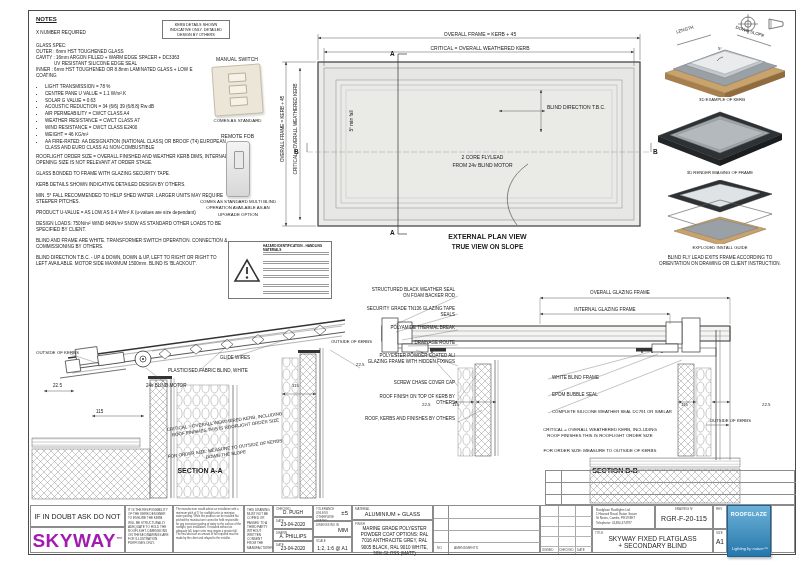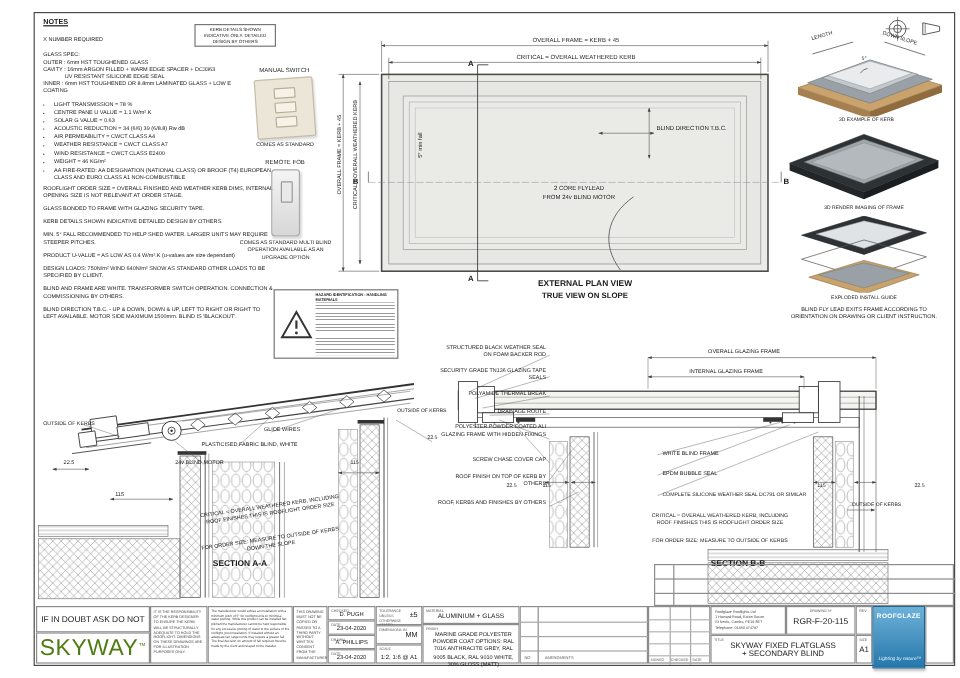--- a/index.html
+++ b/index.html
@@ -12,21 +12,21 @@
   .rt{text-align:right;}
   .wr{white-space:normal;}
   .bold{font-weight:bold;}
   .box{position:absolute;border:0.8px solid #777;background:#fff;box-sizing:border-box;}
   .rot90{transform:rotate(-90deg);transform-origin:center;}
   .micro{font-size:3.1px;line-height:1.35;color:#444;white-space:normal;}
   .cell{position:absolute;border:0.6px solid #8c8c8c;box-sizing:border-box;background:#fff;}
   .celllabel{position:absolute;top:1px;left:2px;font-size:3px;color:#555;}
   ul.nlist{margin:3px 0;padding-left:9px;}
   ul.nlist li{margin:0 0 1px 0;}
-  .skyway{color:#4d7c0f;font-weight:normal;letter-spacing:0.5px;}
+  .skyway{color:#a21caf;font-weight:bold;letter-spacing:0.5px;}
   .mtx{background:repeating-linear-gradient(to bottom,#9a9a9a 0px,#9a9a9a 0.6px,transparent 0.6px,transparent 2.3px);}
 </style>
 </head>
 <body>
 
 <div id="page">
 
   <div class="abs frame" style="left:28px;top:10px;width:766px;height:543px;"></div>
 
   <div class="abs" style="left:36px;top:16px;width:192px;font-size:4.6px;line-height:1.3;">

